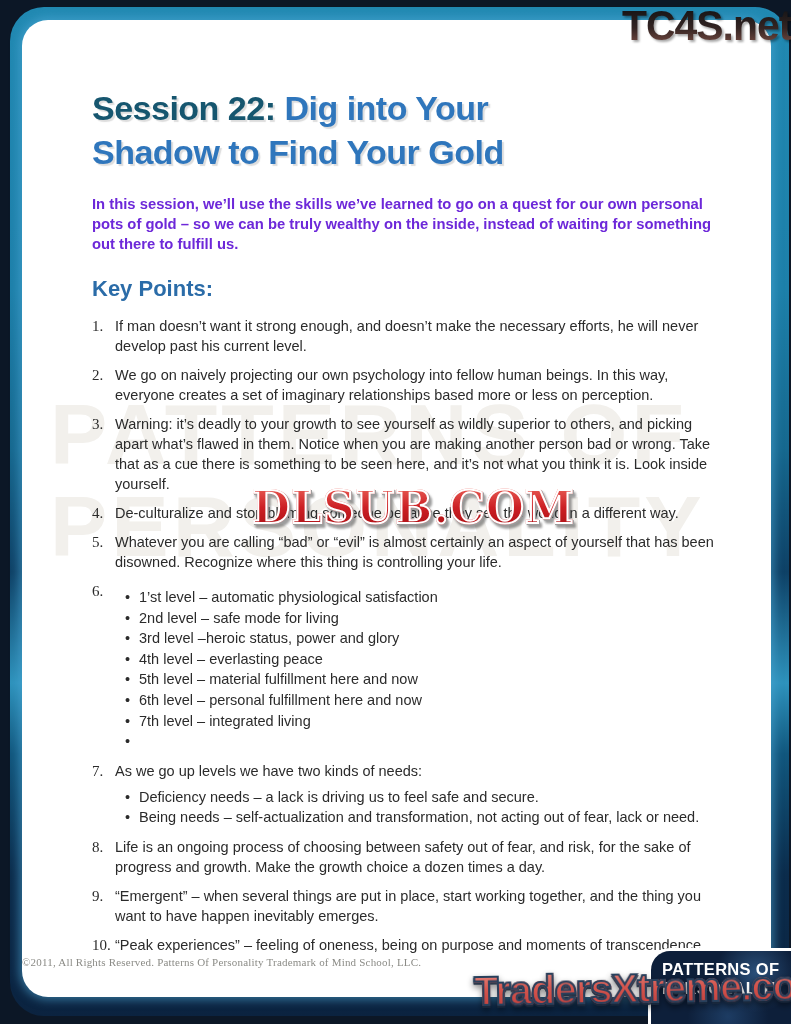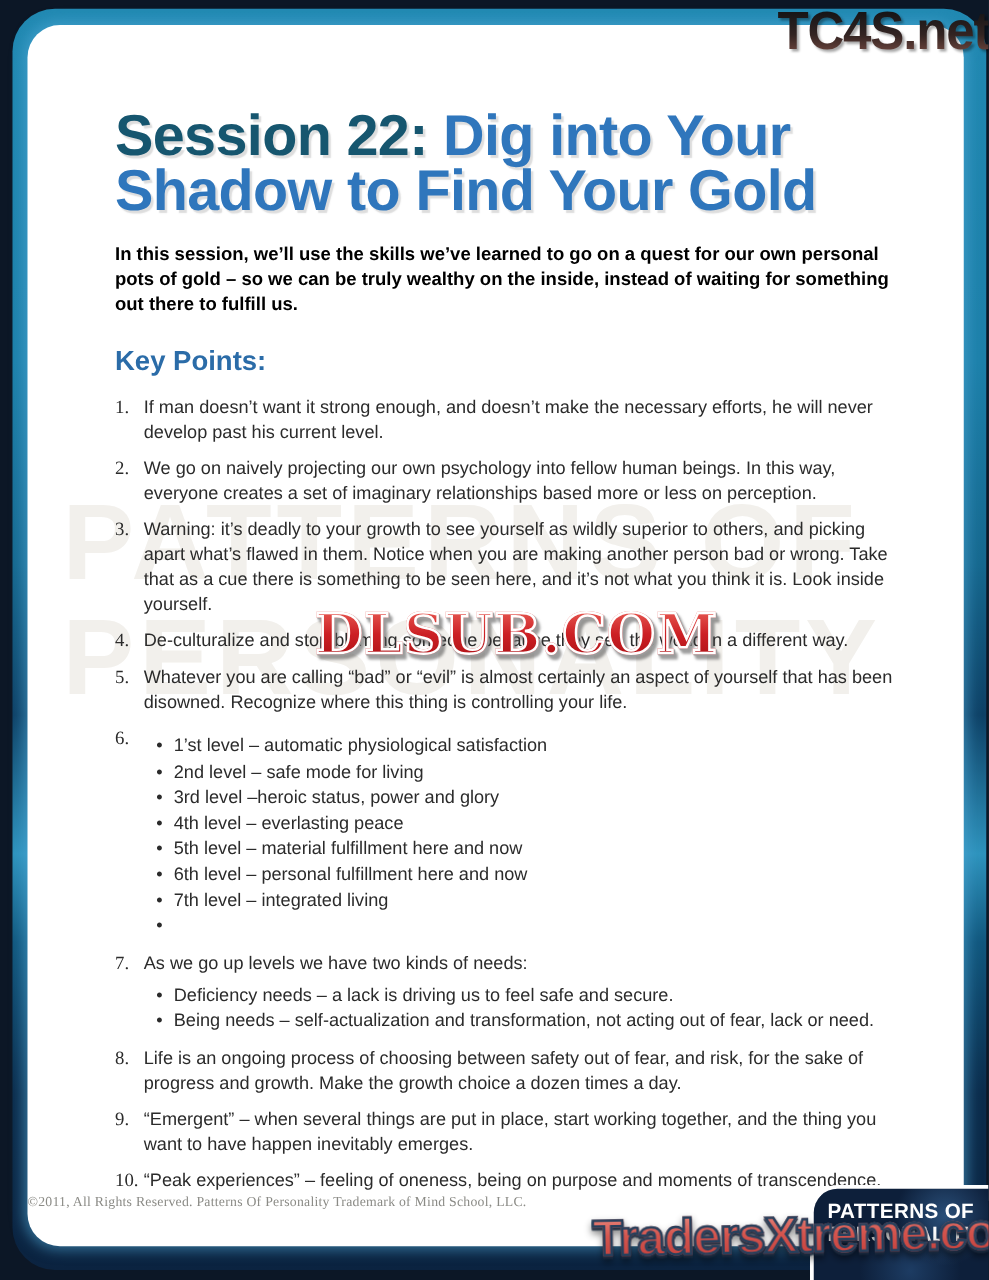--- a/index.html
+++ b/index.html
@@ -10,25 +10,25 @@
          background:linear-gradient(180deg,#2189b2 0%,#1d80aa 28%,#16688f 44%,#0e4166 56%,
                     #2e93bd 67%,#11577e 74%,#0b2c4c 86%,#0b2340 100%);}
   
   .page{position:absolute;left:22px;top:20px;width:749px;height:977px;background:#ffffff;
         border-radius:26px;box-shadow:0 0 10px 3px rgba(80,170,215,.55);}
   .page-inner{position:relative;width:100%;height:100%;overflow:hidden;border-radius:26px;}
   
   .bg-mark{position:absolute;left:28px;top:368px;z-index:0;font-weight:bold;
            font-size:86px;line-height:92px;letter-spacing:4px;color:#f2f0ec;white-space:nowrap;}
   .content{position:relative;z-index:1;padding:66px 60px 0 70px;}
-  .title{font-weight:bold;font-size:46px;line-height:44px;letter-spacing:-0.5px;
+  .title{font-weight:bold;font-size:34px;line-height:44px;letter-spacing:-0.5px;
          text-shadow:2px 2px 1px rgba(120,120,120,.25);}
   .title .t-dark{color:#16566f;}
   .title .t-blue{color:#2f76bc;}
-  .intro{margin-top:20px;width:640px;font-weight:bold;font-size:14.8px;line-height:20px;color:#000000;}
+  .intro{margin-top:20px;width:640px;font-weight:bold;font-size:14.8px;line-height:20px;color:#6d28d9;}
   .kp-heading{margin-top:22px;font-weight:bold;font-size:22px;color:#2b6ca8;}
   .kp-list{margin-top:14px;width:625px;}
   .kp-item{display:flex;margin-bottom:9px;font-size:14.5px;line-height:20px;color:#2b2b2b;}
   .kp-num{flex:0 0 23px;font-family:"Liberation Serif",serif;font-size:15px;color:#2b2b2b;}
   .kp-body{flex:1;}
   .kp-bullets{margin-top:6px;margin-left:10px;}
   .bullet-item{display:flex;line-height:20.6px;}
   .bullet-dot{flex:0 0 14px;color:#2b2b2b;}
   .footer{position:absolute;left:0;right:0;top:936px;z-index:1;text-align:left;
           font-family:"Liberation Serif",serif;font-size:11px;color:#8b8b86;letter-spacing:.2px;}

